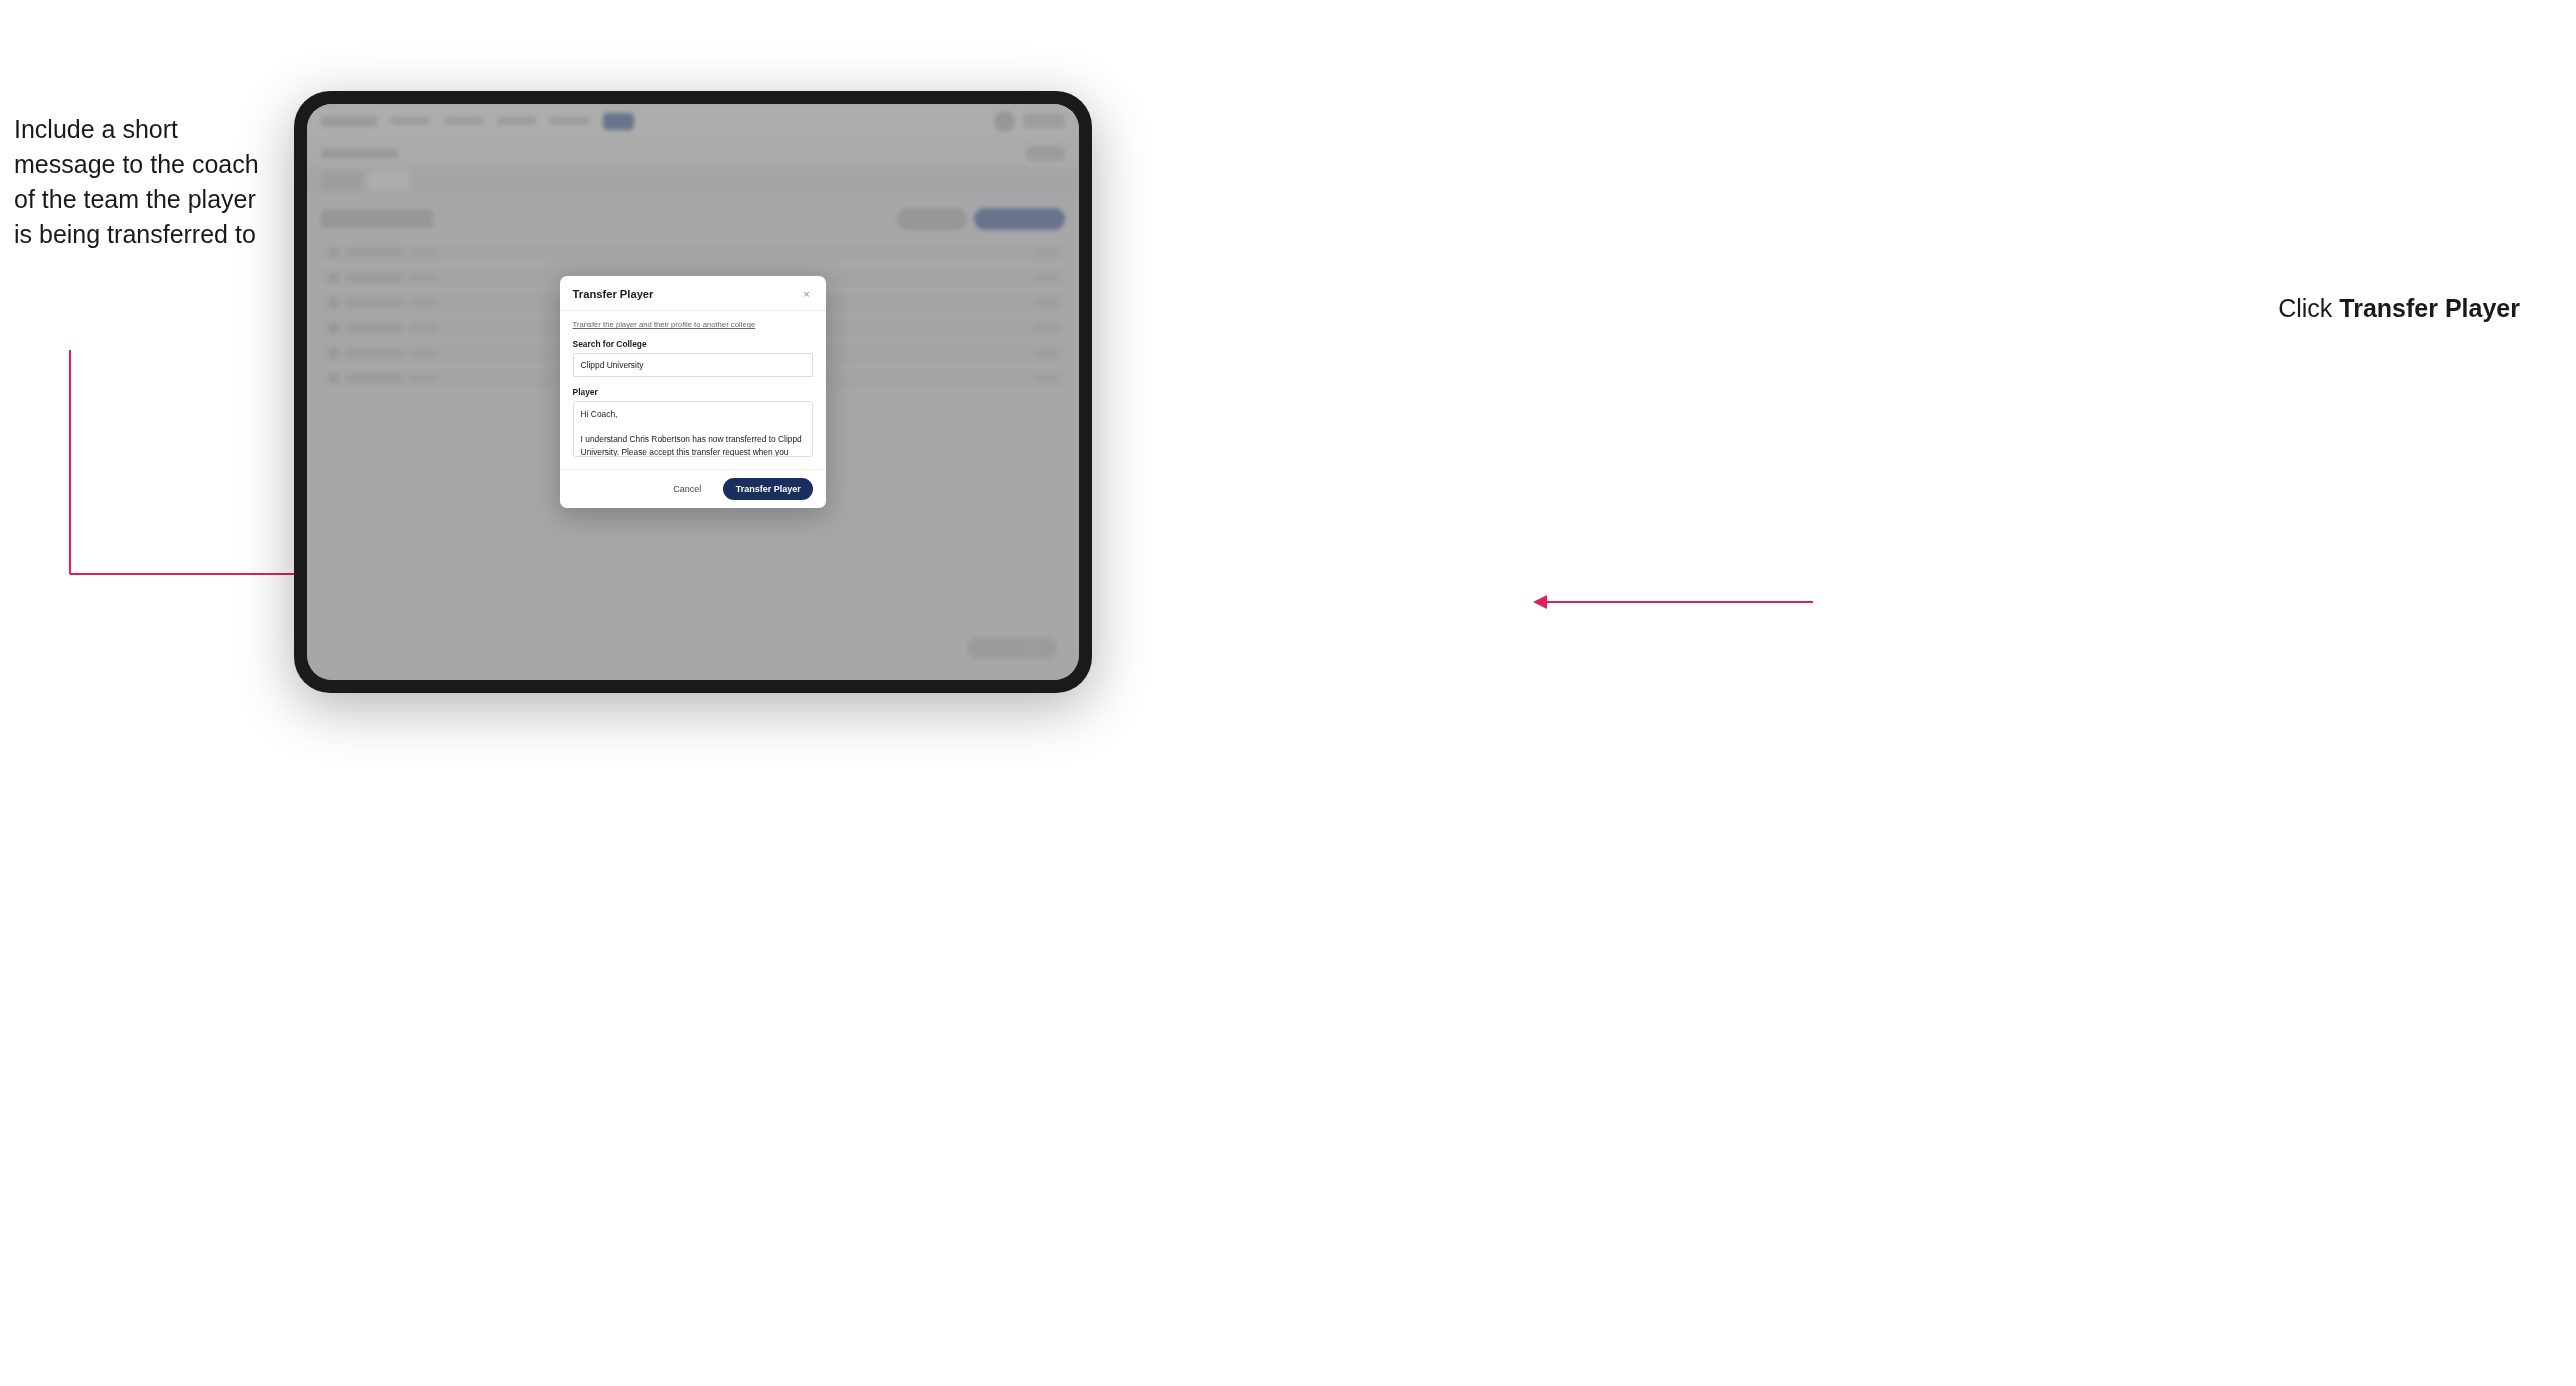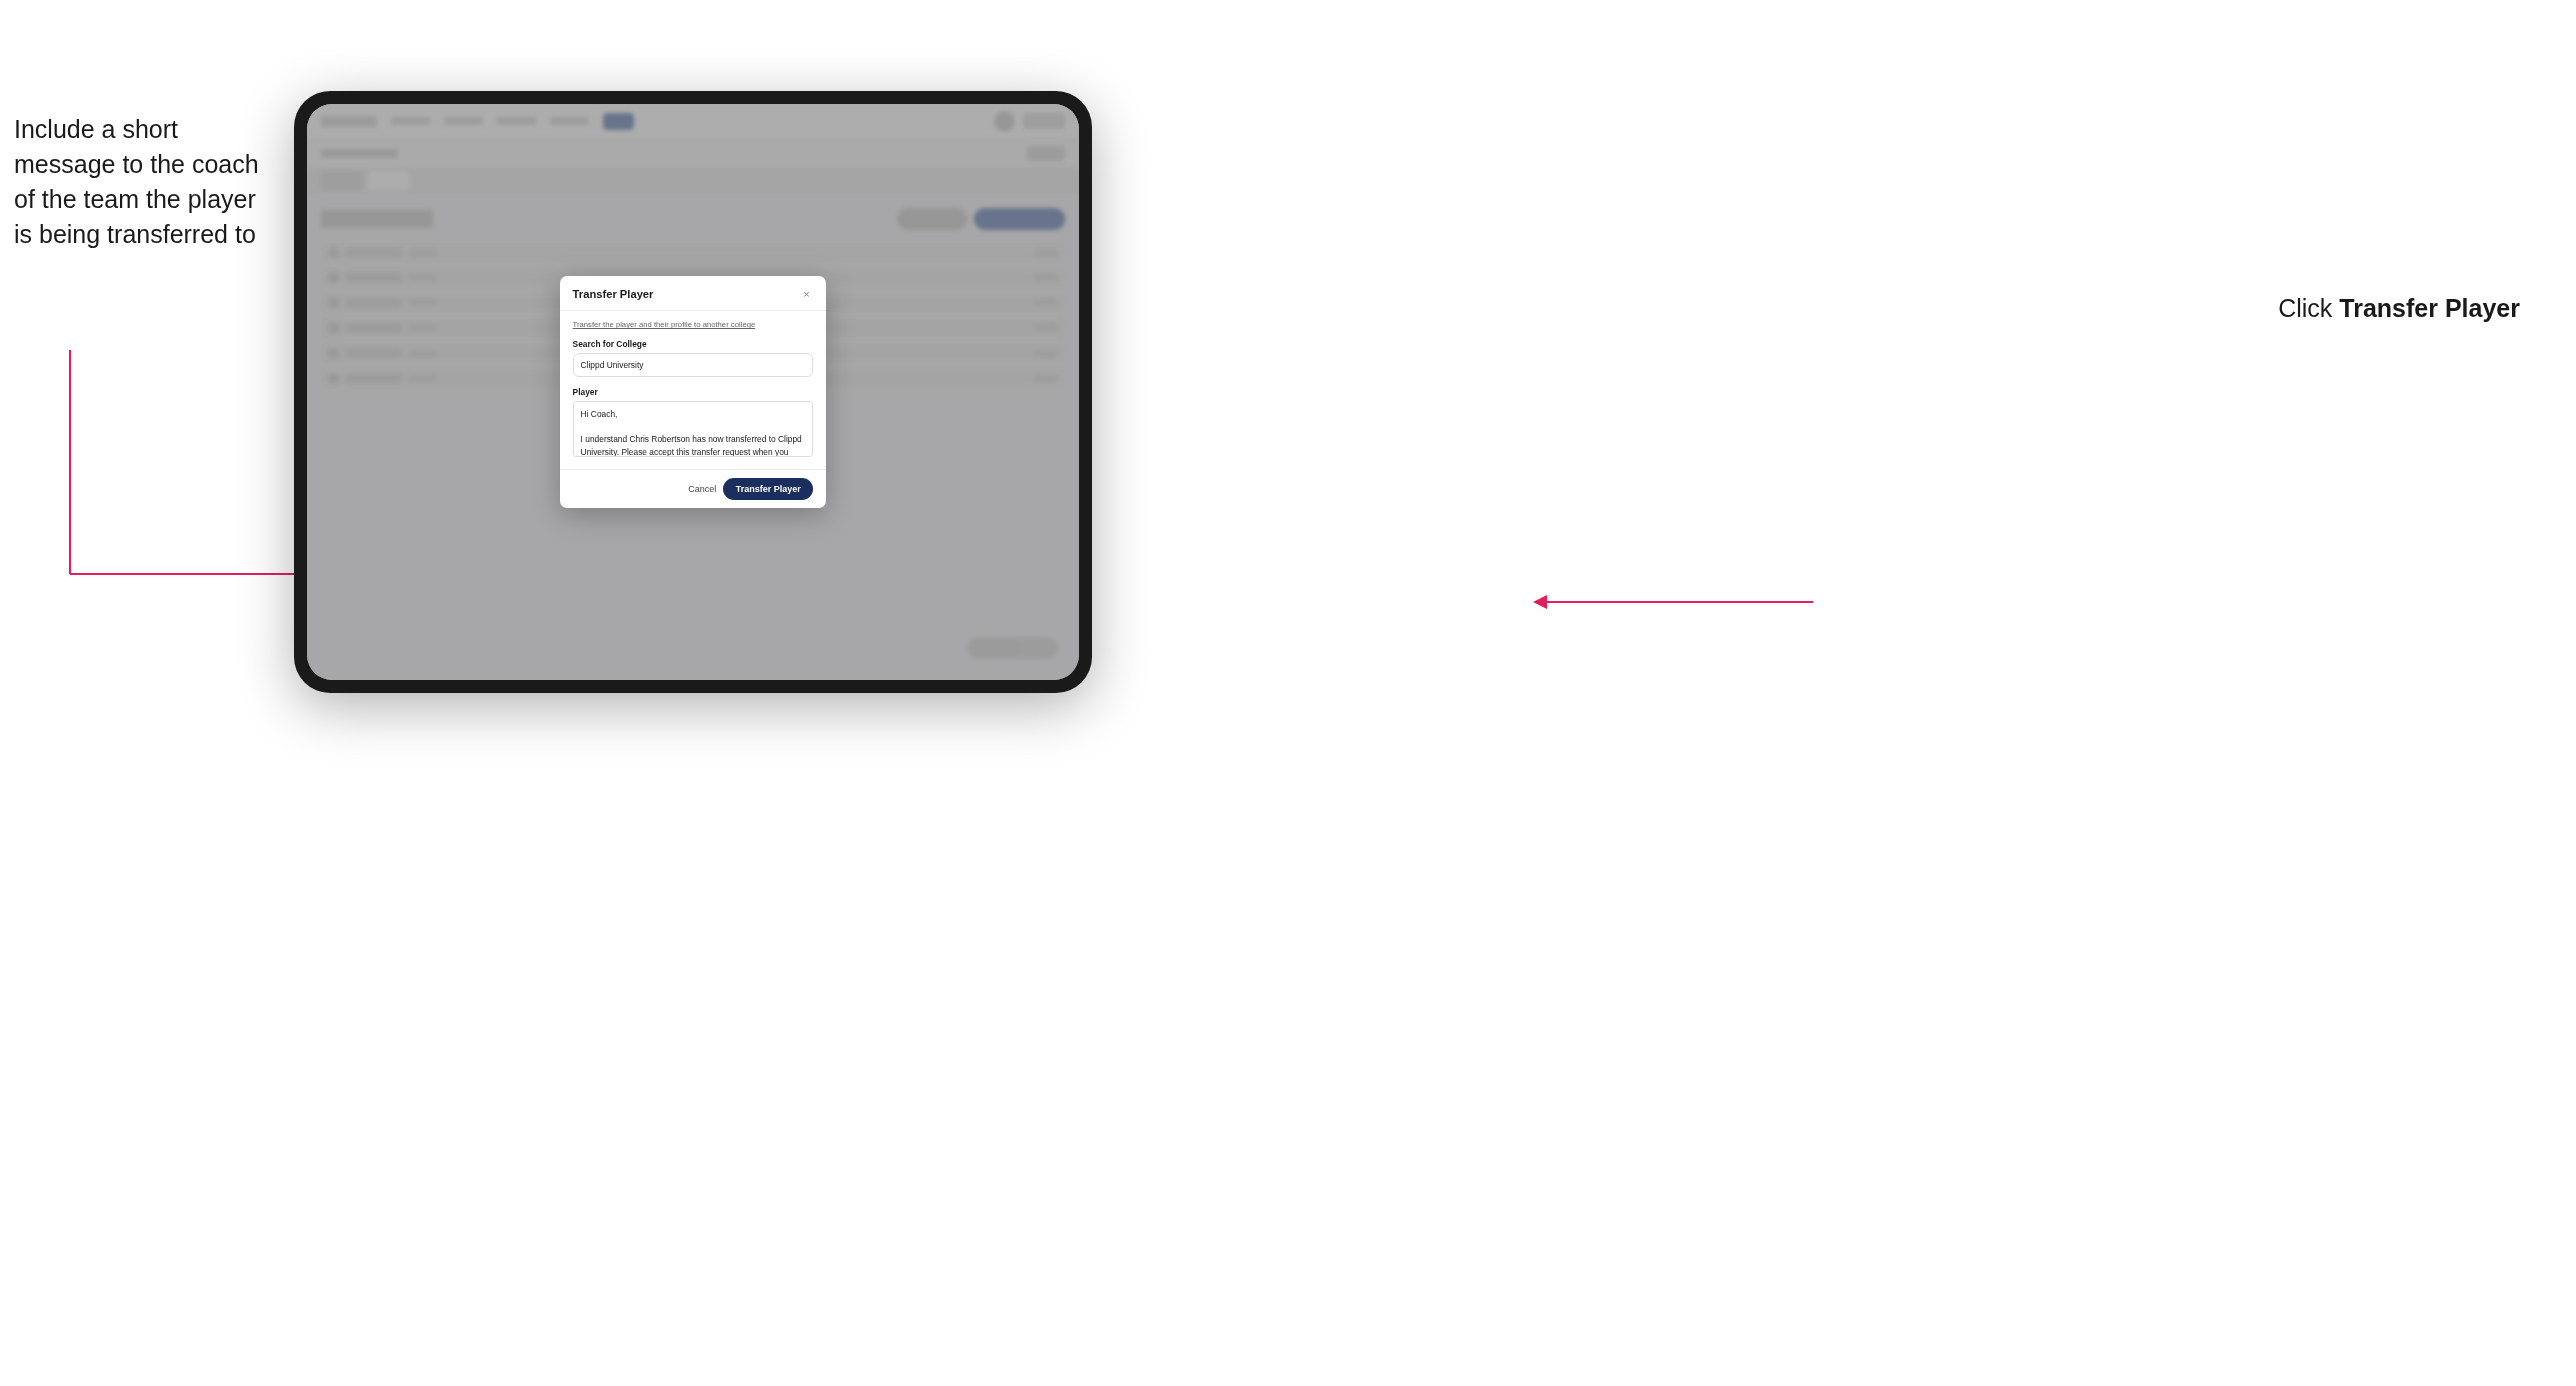--- a/index.html
+++ b/index.html
@@ -341,21 +341,21 @@
       font-size: 8.4px;
       font-weight: 600;
       color: #1a1a1a;
       margin-bottom: 4.2px;
     }
 
     .modal-input {
       width: 100%;
       height: 24px;
       border: 0.7px solid #dddddd;
-      border-radius: 6px;
+      border-radius: 1px;
       padding: 0 7px;
       font-size: 8.4px;
       color: #1a1a1a;
       margin-bottom: 9.8px;
       outline: none;
     }
 
     .modal-textarea {
       width: 100%;
       height: 56px;
@@ -367,21 +367,21 @@
       resize: none;
       outline: none;
       line-height: 1.5;
       font-family: inherit;
     }
 
     .modal-footer {
       display: flex;
       align-items: center;
       justify-content: flex-end;
-      gap: 7px;
+      gap: 22px;
       padding: 8.4px 12.6px;
       border-top: 0.7px solid #eeeeee;
     }
 
     .btn-cancel {
       background: none;
       border: none;
       font-size: 9px;
       color: #444;
       cursor: pointer;

